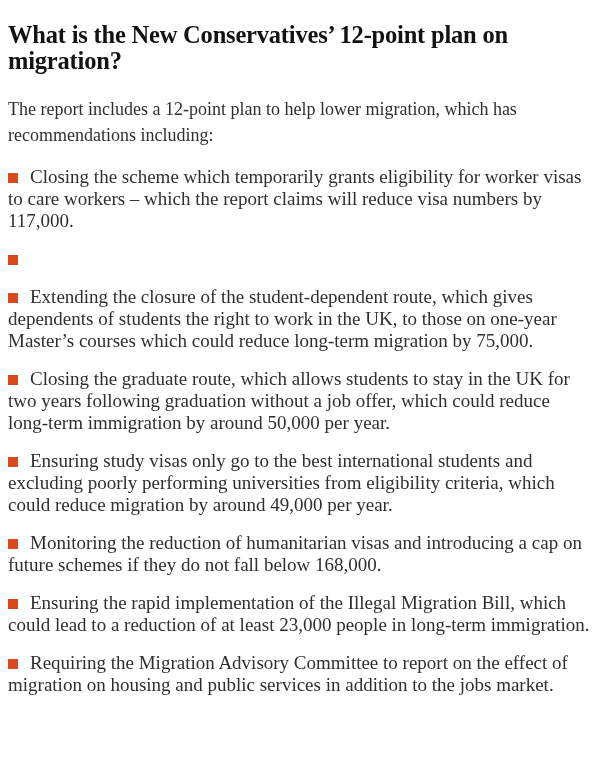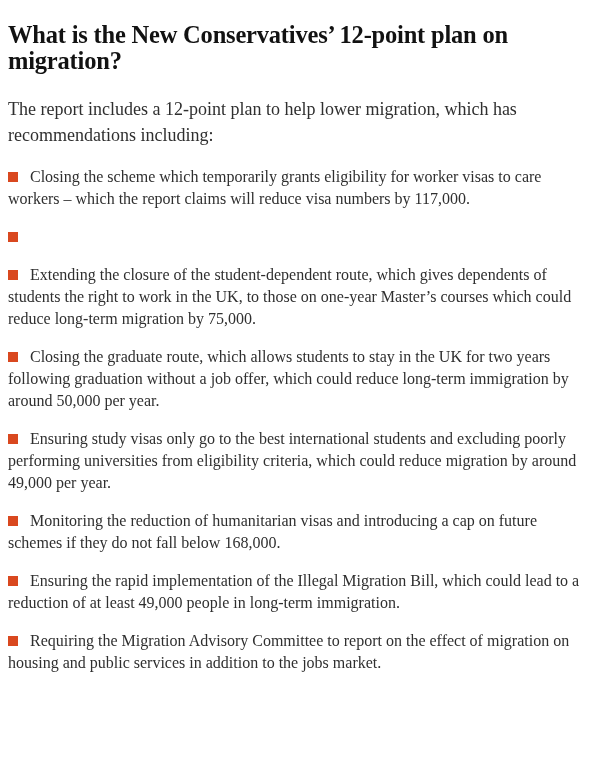--- a/index.html
+++ b/index.html
@@ -31,21 +31,21 @@
   .intro {
     font-size: 18px;
     line-height: 26px;
     margin: 0 0 18px 0;
     max-width: 584px;
   }
   .bullet-list {
     max-width: 584px;
   }
   .item {
-    font-size: 16px;
+    font-size: 19px;
     line-height: 22px;
     margin: 0 0 16px 0;
   }
   .bullet {
     display: inline-block;
     width: 10px;
     height: 10px;
     background: var(--bullet-color, #d9481f);
     margin-right: 12px;
   }
@@ -56,16 +56,16 @@
 <div class="page">
   <h1 class="headline">What is the New Conservatives’ 12-point plan on migration?</h1>
   <p class="intro">The report includes a 12-point plan to help lower migration, which has recommendations including:</p>
   <div class="bullet-list" id="bullet-list">
       <div class="item"><span class="bullet"></span><span class="item-text">Closing the scheme which temporarily grants eligibility for worker visas to care workers – which the report claims will reduce visa numbers by 117,000.</span></div>
       <div class="item"><span class="bullet"></span></div>
       <div class="item"><span class="bullet"></span><span class="item-text">Extending the closure of the student-dependent route, which gives dependents of students the right to work in the UK, to those on one-year Master’s courses which could reduce long-term migration by 75,000.</span></div>
       <div class="item"><span class="bullet"></span><span class="item-text">Closing the graduate route, which allows students to stay in the UK for two years following graduation without a job offer, which could reduce long-term immigration by around 50,000 per year.</span></div>
       <div class="item"><span class="bullet"></span><span class="item-text">Ensuring study visas only go to the best international students and excluding poorly performing universities from eligibility criteria, which could reduce migration by around 49,000 per year.</span></div>
       <div class="item"><span class="bullet"></span><span class="item-text">Monitoring the reduction of humanitarian visas and introducing a cap on future schemes if they do not fall below 168,000.</span></div>
-      <div class="item"><span class="bullet"></span><span class="item-text">Ensuring the rapid implementation of the Illegal Migration Bill, which could lead to a reduction of at least 49,000 people in long-term immigration.</span></div>
+      <div class="item"><span class="bullet"></span><span class="item-text">Ensuring the rapid implementation of the Illegal Migration Bill, which could lead to a reduction of at least 23,000 people in long-term immigration.</span></div>
       <div class="item"><span class="bullet"></span><span class="item-text">Requiring the Migration Advisory Committee to report on the effect of migration on housing and public services in addition to the jobs market.</span></div>
     </div>
 </div>
 
 </body></html>

